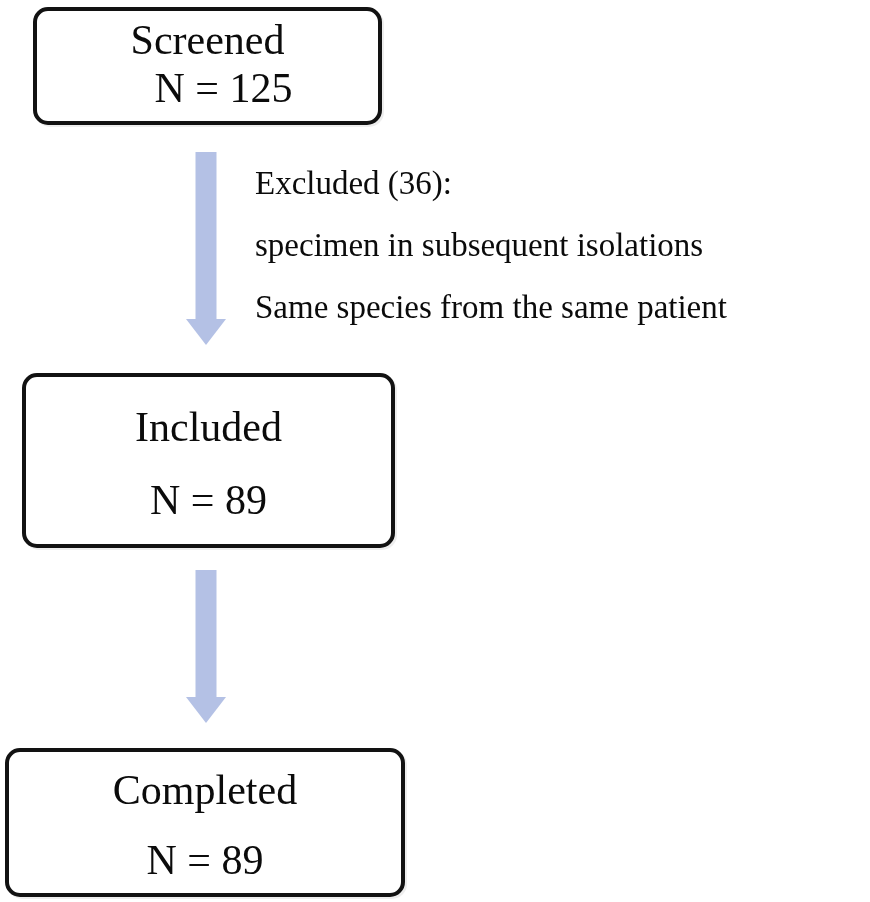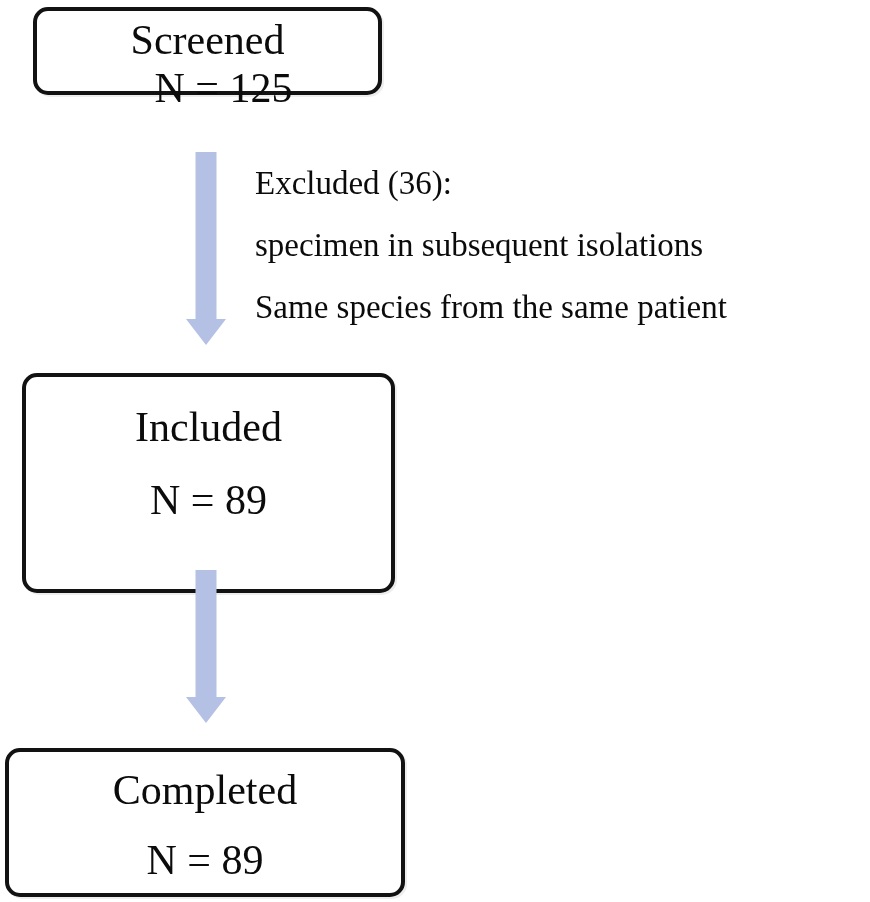--- a/index.html
+++ b/index.html
@@ -19,22 +19,22 @@
     color: var(--color-text);
     overflow: hidden;
   }
   .flow-box {
     position: absolute;
     border: 4px solid var(--color-border);
     border-radius: 15px;
     background: var(--color-background);
     box-shadow: 2px 2px 0 rgba(0,0,0,0.07);
   }
-  .box-screened  { left: 33px;  top: 7px;   width: 349px; height: 88px; }
-  .box-included  { left: 22px;  top: 373px; width: 373px; height: 220px; }
+  .box-screened  { left: 33px;  top: 7px;   width: 349px; height: 118px; }
+  .box-included  { left: 22px;  top: 373px; width: 373px; height: 175px; }
   .box-completed { left: 5px;   top: 748px; width: 400px; height: 149px; }
 
   .box-line {
     position: absolute;
     left: 0; right: 0;
     height: 48px;
     line-height: 48px;
     text-align: center;
     font-size: 42px;
     white-space: nowrap;

